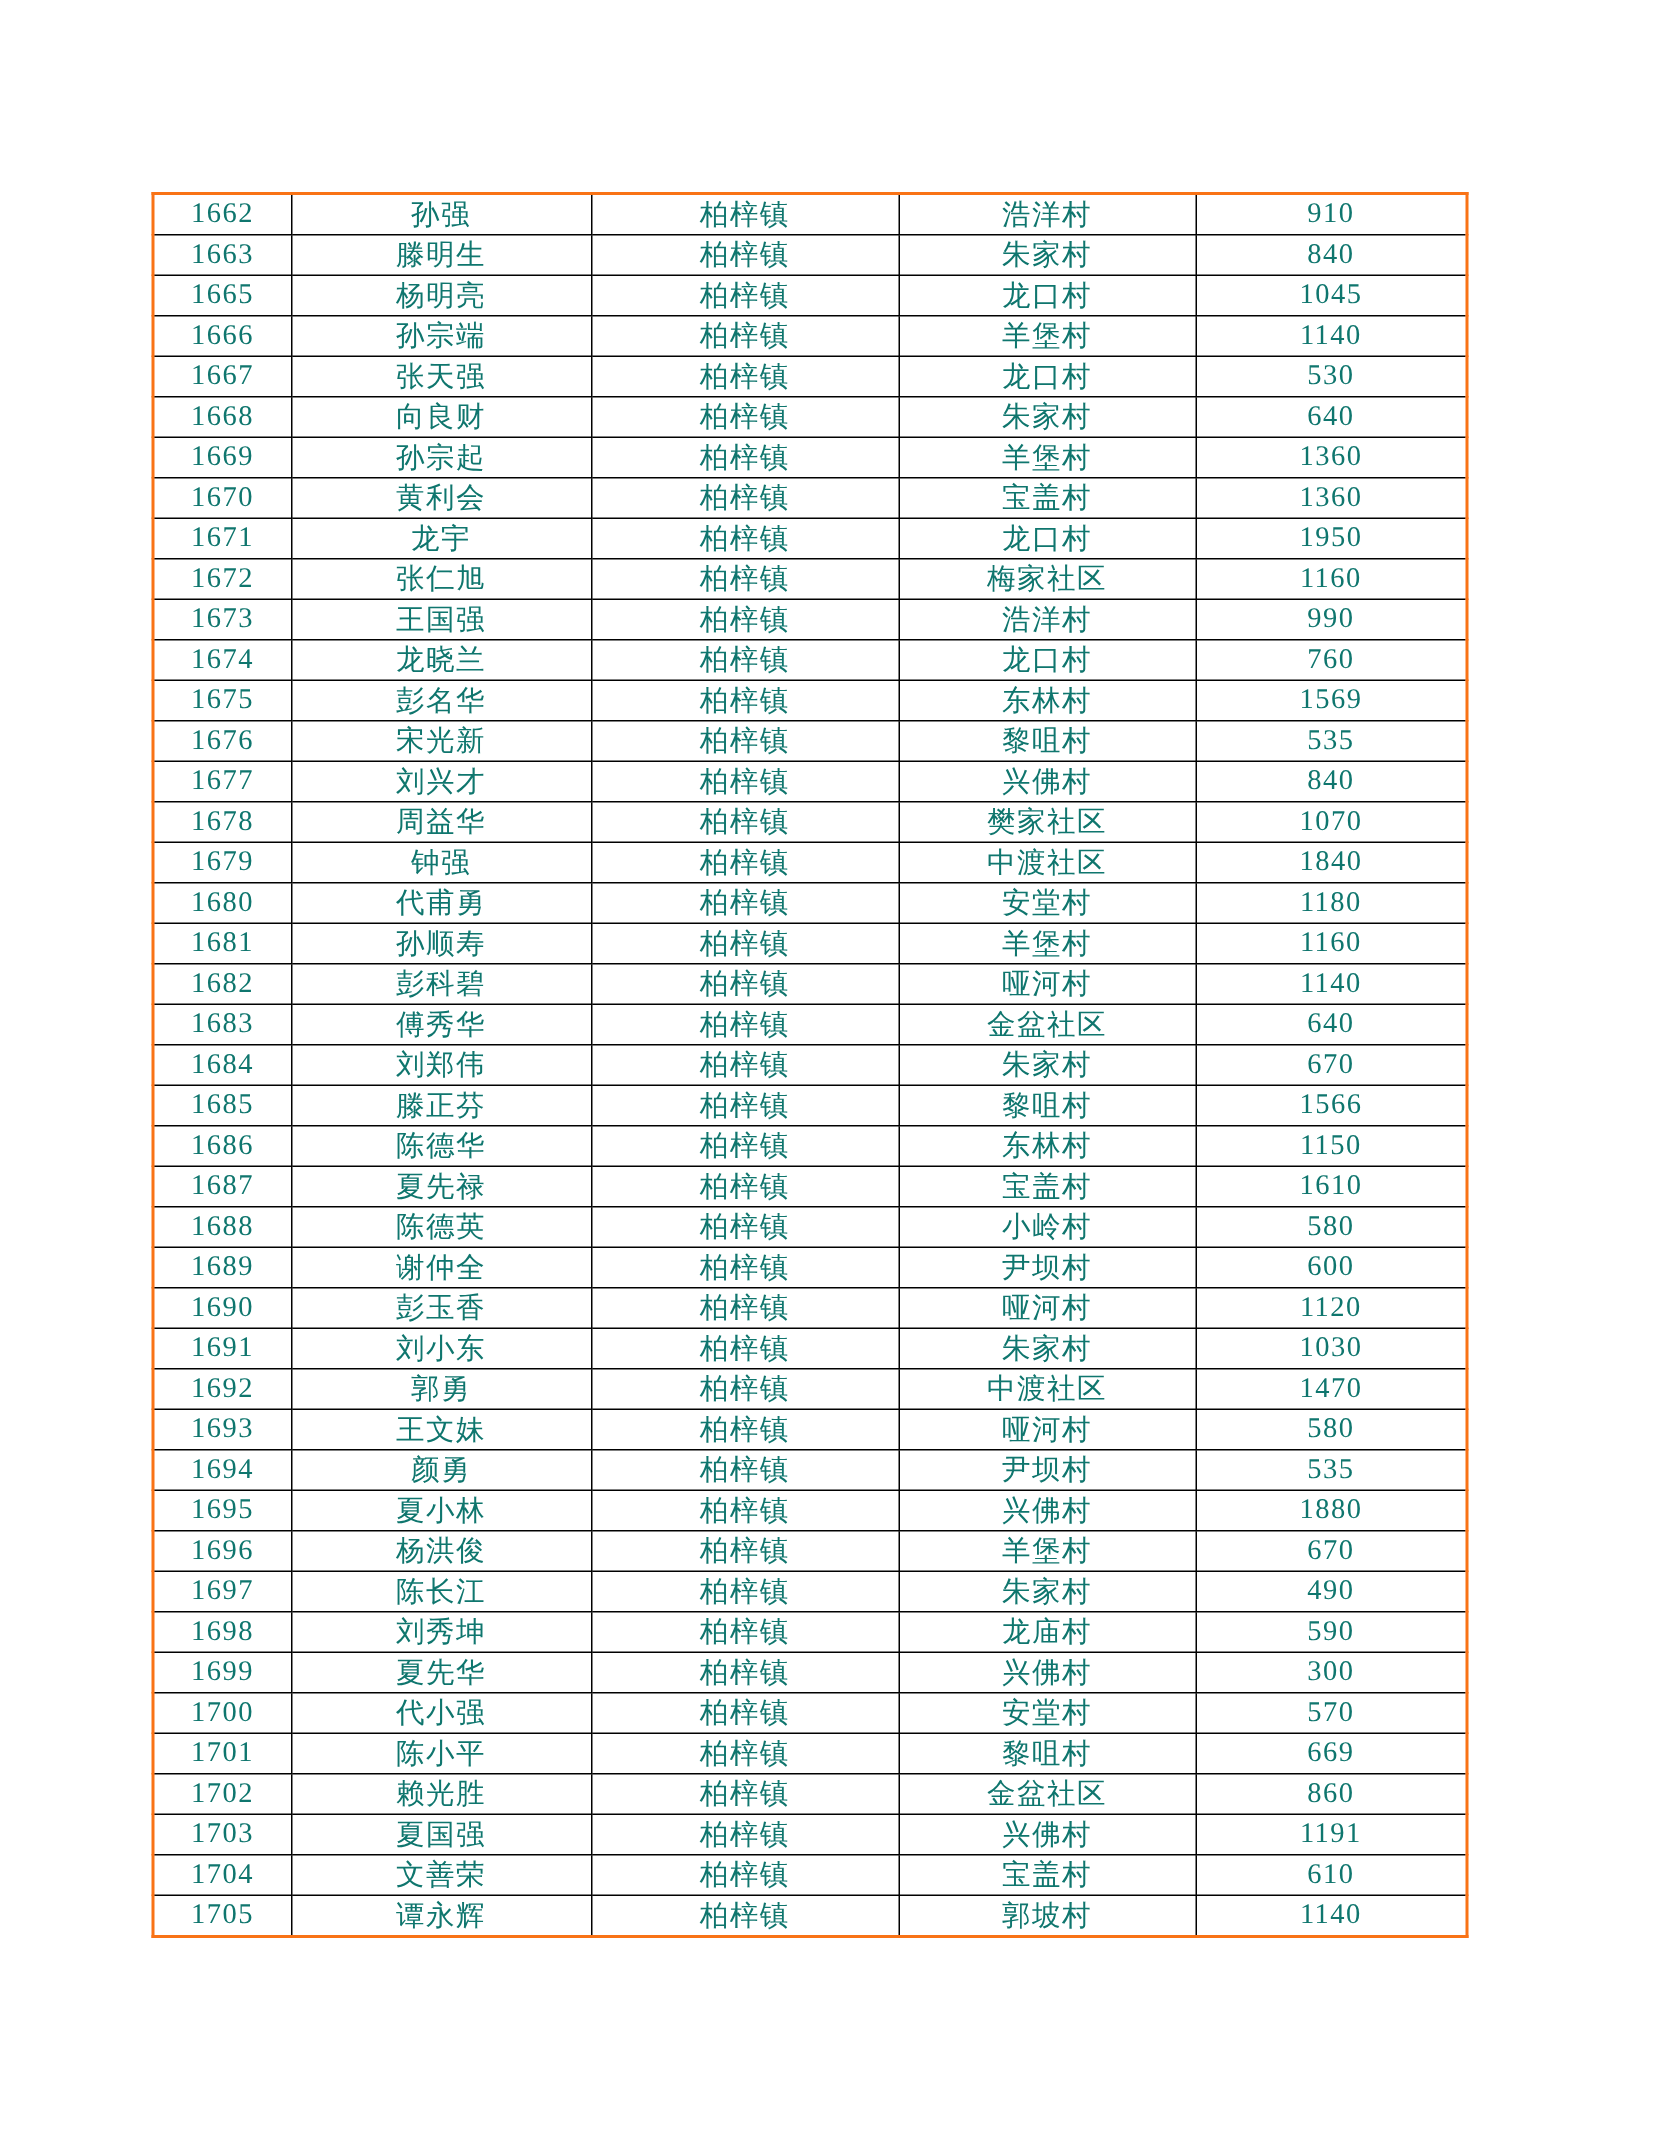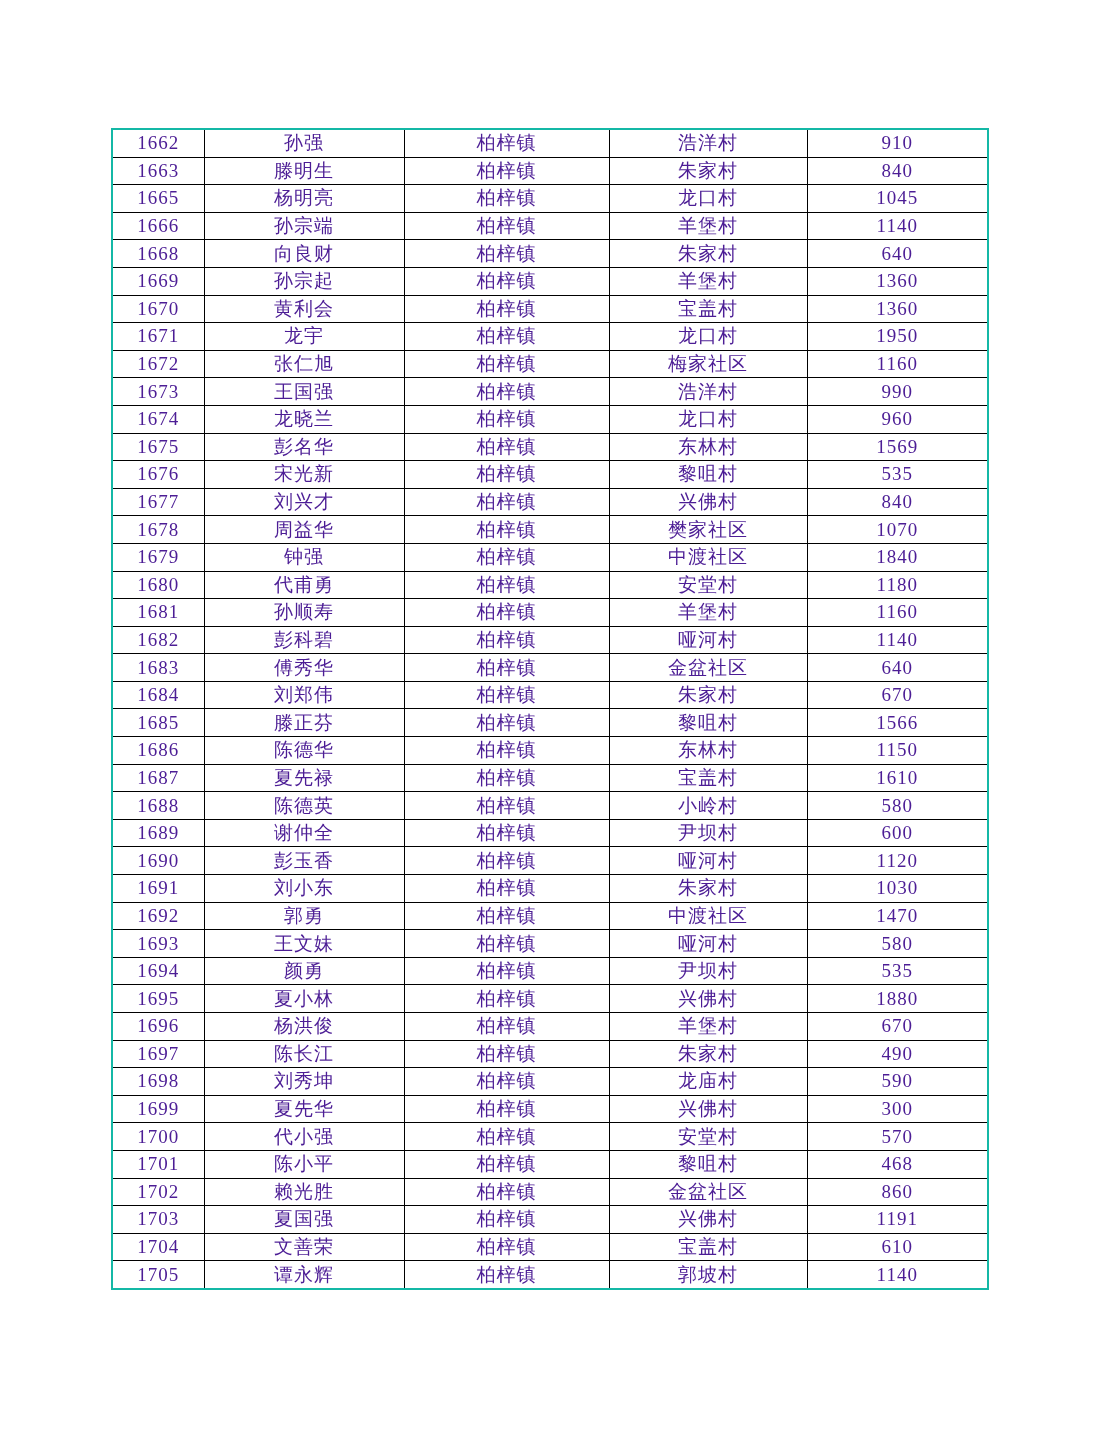--- a/index.html
+++ b/index.html
@@ -9,30 +9,30 @@
   }
   .page {
     position: relative;
     width: 1105px;
     height: 1429px;
     background: #ffffff;
     overflow: hidden;
   }
   table.roster {
     position: absolute;
-    left: 111px;
+    left: 101px;
     top: 128px;
     width: 876px;
     height: 1162px;
     border-collapse: collapse;
     table-layout: fixed;
     font-family: "Liberation Serif", "DejaVu Serif", serif;
     font-size: 19px;
-    color: #4c1d95;
-    border: 2px solid #14b8a6;
+    color: #0f766e;
+    border: 2px solid #f97316;
   }
   table.roster td {
     border: 1px solid #000000;
     text-align: center;
     vertical-align: middle;
     padding: 0;
     overflow: hidden;
     white-space: nowrap;
     letter-spacing: 1px;
   }
@@ -72,20 +72,27 @@
           <td>1045</td>
         </tr>
         <tr>
           <td>1666</td>
           <td>孙宗端</td>
           <td>柏梓镇</td>
           <td>羊堡村</td>
           <td>1140</td>
         </tr>
         <tr>
+          <td>1667</td>
+          <td>张天强</td>
+          <td>柏梓镇</td>
+          <td>龙口村</td>
+          <td>530</td>
+        </tr>
+        <tr>
           <td>1668</td>
           <td>向良财</td>
           <td>柏梓镇</td>
           <td>朱家村</td>
           <td>640</td>
         </tr>
         <tr>
           <td>1669</td>
           <td>孙宗起</td>
           <td>柏梓镇</td>
@@ -118,21 +125,21 @@
           <td>王国强</td>
           <td>柏梓镇</td>
           <td>浩洋村</td>
           <td>990</td>
         </tr>
         <tr>
           <td>1674</td>
           <td>龙晓兰</td>
           <td>柏梓镇</td>
           <td>龙口村</td>
-          <td>960</td>
+          <td>760</td>
         </tr>
         <tr>
           <td>1675</td>
           <td>彭名华</td>
           <td>柏梓镇</td>
           <td>东林村</td>
           <td>1569</td>
         </tr>
         <tr>
           <td>1676</td>
@@ -307,21 +314,21 @@
           <td>代小强</td>
           <td>柏梓镇</td>
           <td>安堂村</td>
           <td>570</td>
         </tr>
         <tr>
           <td>1701</td>
           <td>陈小平</td>
           <td>柏梓镇</td>
           <td>黎咀村</td>
-          <td>468</td>
+          <td>669</td>
         </tr>
         <tr>
           <td>1702</td>
           <td>赖光胜</td>
           <td>柏梓镇</td>
           <td>金盆社区</td>
           <td>860</td>
         </tr>
         <tr>
           <td>1703</td>

